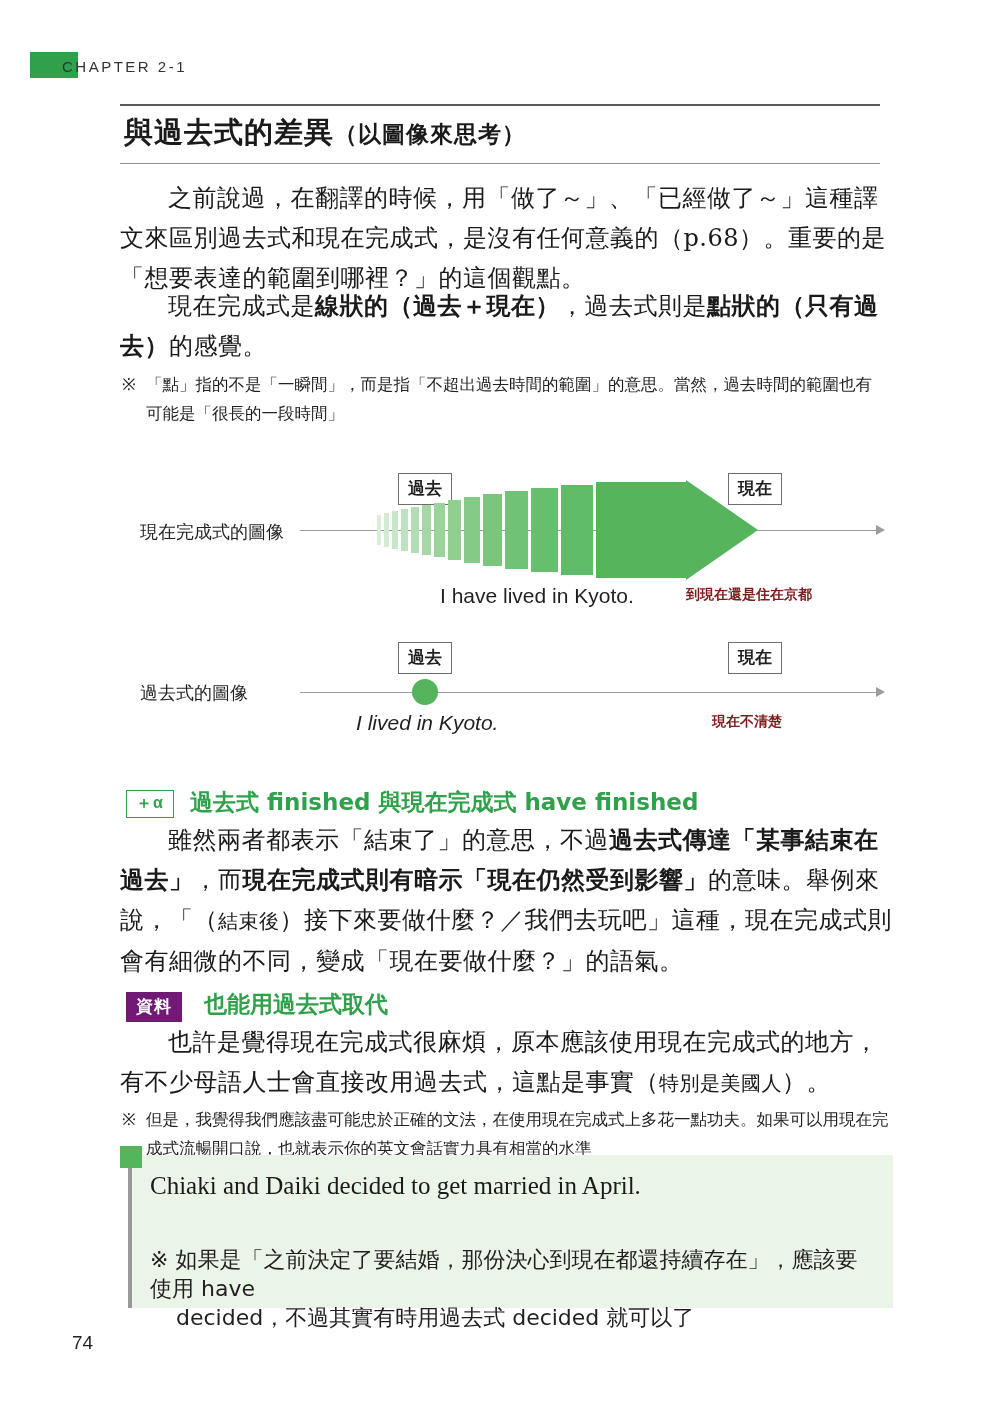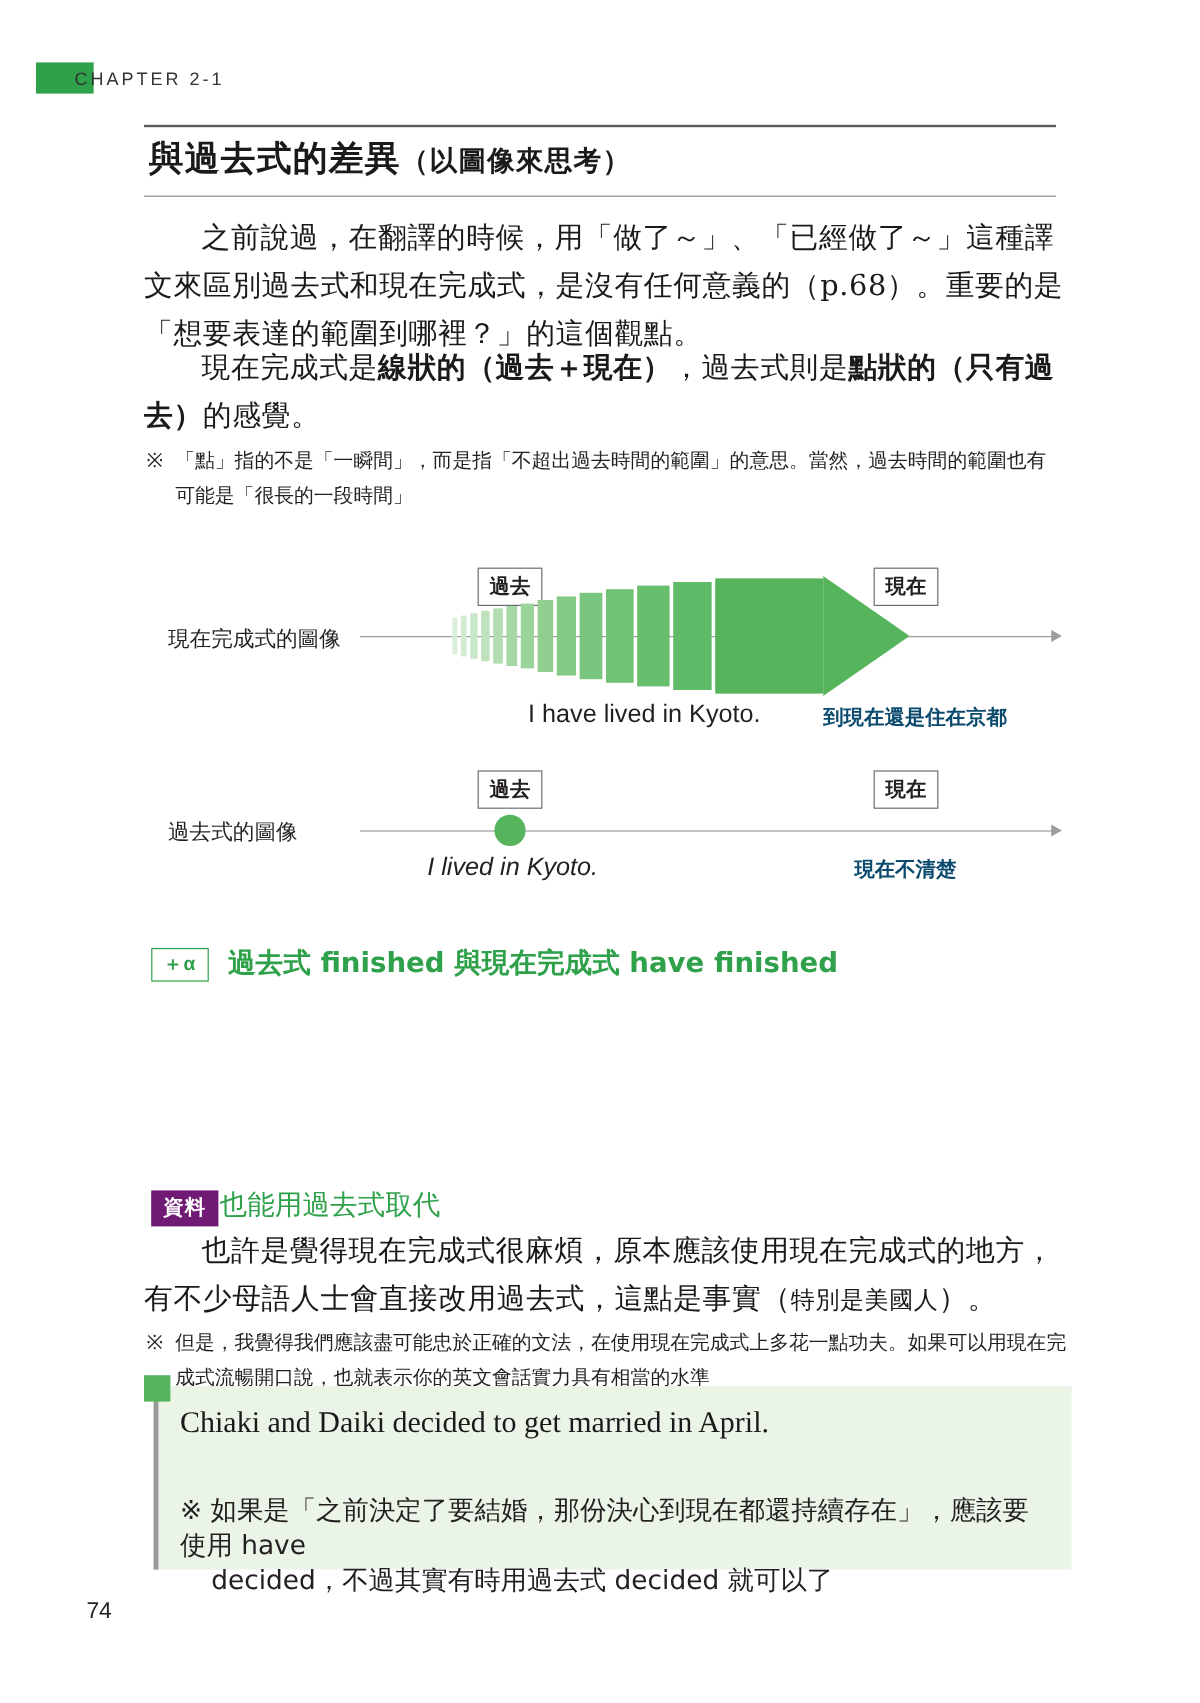--- a/index.html
+++ b/index.html
@@ -142,23 +142,23 @@
   .eng-caption {
     position: absolute;
     font-family: "Liberation Sans", sans-serif;
     font-size: 21px;
     color: #231f20;
     white-space: nowrap;
   }
   .cn-caption {
     position: absolute;
     font-family: "DejaVu Sans", sans-serif;
-    font-size: 17px;
-    font-weight: bold;
-    color: #0c4a6e;
+    font-size: 14px;
+    font-weight: bold;
+    color: #7f1d1d;
     white-space: nowrap;
   }
 
   
   .stripe {
     position: absolute;
     background: #7dc67f;
   }
   .arrow-head-big {
     position: absolute;
@@ -211,25 +211,25 @@
     background: #701a75;
     color: #ffffff;
     font-family: "DejaVu Sans", sans-serif;
     font-size: 17px;
     font-weight: bold;
     padding: 3px 10px 4px 10px;
     letter-spacing: 1px;
   }
   .data-heading {
     position: absolute;
-    left: 183px;
+    left: 204px;
     top: 989px;
     font-family: "DejaVu Sans", sans-serif;
     font-size: 23px;
-    font-weight: normal;
+    font-weight: bold;
     color: #2fa14a;
     white-space: nowrap;
   }
   .p4 { left: 120px; top: 1022px; width: 775px; text-indent: 48px; }
   .note-2 { left: 146px; top: 1105px; width: 750px; }
 
   
   .example-box {
     position: absolute;
     left: 128px;
@@ -351,20 +351,23 @@
     <div class="arrowhead-small" style="left:876px; top:225px;"></div>
     <div class="dot" style="left:412px; top:217px;"></div>
 
     <div class="eng-caption" style="left:356px; top:249px;font-style:italic;">I lived in Kyoto.</div>
     <div class="cn-caption" style="left:712px; top:251px;">現在不清楚</div>
   </div>
 
   <div class="alpha-box">＋α</div>
   <div class="alpha-heading">過去式 finished 與現在完成式 have finished</div>
 
+  <div class="body-text p3">
+    <span>雖然兩者都表示「結束了」的意思，不過</span><span class="b">過去式傳達「某事結束在過去」</span><span>，而</span><span class="b">現在完成式則有暗示「現在仍然受到影響」</span><span>的意味。舉例來說，「（</span><span class="small-inline">結束後</span><span>）接下來要做什麼？／我們去玩吧」這種，現在完成式則會有細微的不同，變成「現在要做什麼？」的語氣。</span>
+  </div>
 
   <div class="data-badge">資料</div>
   <div class="data-heading">也能用過去式取代</div>
 
   <div class="body-text p4">
     <span>也許是覺得現在完成式很麻煩，原本應該使用現在完成式的地方，有不少母語人士會直接改用過去式，這點是事實（</span><span class="small-inline">特別是美國人</span><span>）。</span>
   </div>
 
   <div class="note note-2">
     <span class="note-mark">※</span><span>但是，我覺得我們應該盡可能忠於正確的文法，在使用現在完成式上多花一點功夫。如果可以用現在完成式流暢開口說，也就表示你的英文會話實力具有相當的水準</span>

